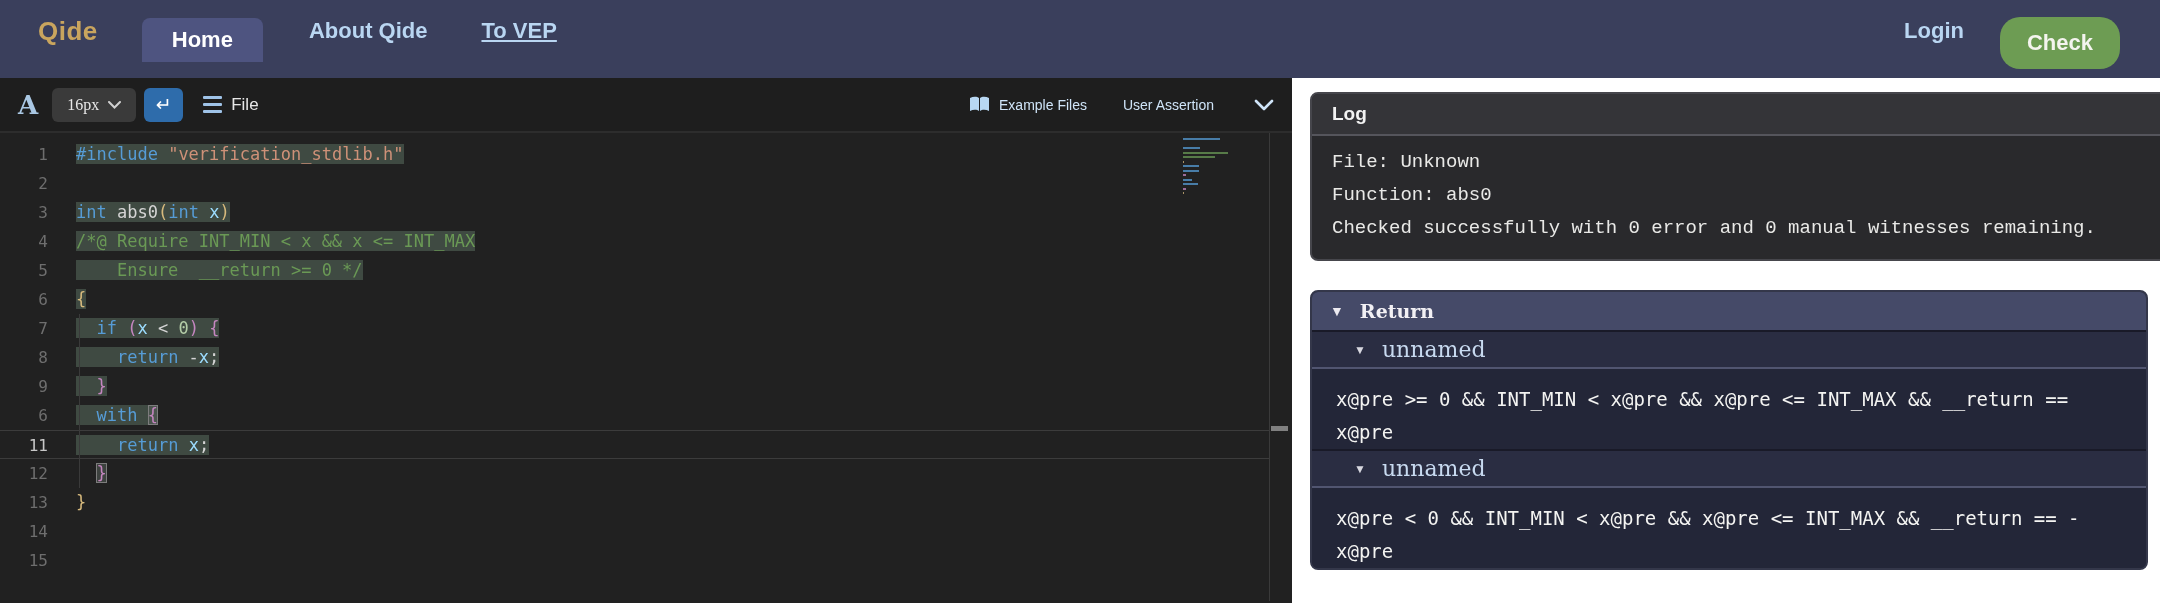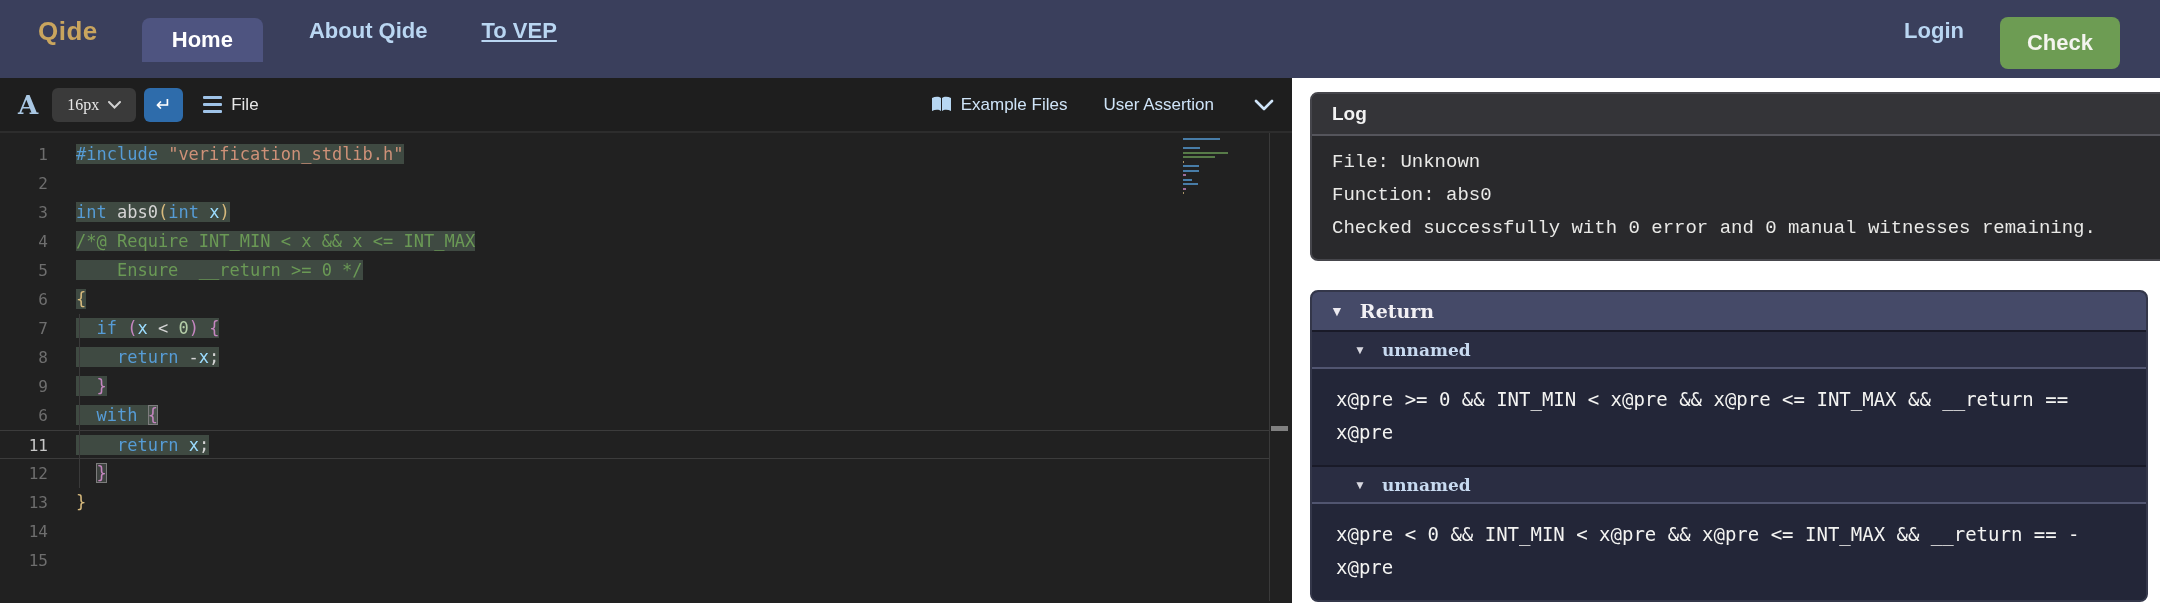--- a/index.html
+++ b/index.html
@@ -13,21 +13,21 @@
             padding:0 40px 16px 38px; }
   .brand { color:#c9a55e; font-size:26px; font-weight:bold; letter-spacing:0.5px; }
   .nav-item { color:#b9d6f2; font-size:22px; font-weight:bold; cursor:pointer; }
   .nav-item.home { margin-left:44px; align-self:flex-end; height:44px;
                    background:#4e5480; color:#ffffff; border-radius:8px 8px 0 0;
                    display:flex; align-items:center; padding:0 30px; }
   .nav-item.about { margin-left:46px; }
   .nav-item.tovep { margin-left:54px;text-decoration:underline; }
   .nav-spacer { flex:1; }
   .check-btn { margin-left:36px; background:#6d9c53; color:#f4f4ee;
-               font-size:22px; font-weight:bold; border:none; border-radius:8px;
+               font-size:22px; font-weight:bold; border:none; border-radius:20px;
                padding:13px 27px; cursor:pointer;margin-top:24px; }
 
   
   .left-pane { position:absolute; left:0; top:78px; width:1292px; height:525px;
                background:#212121; }
   .toolbar { height:55px; background:#1e1e1e; display:flex; align-items:center;
              padding:0 14px 0 18px; border-bottom:2px solid #2d2d2d; }
   .font-a { font-family:"DejaVu Serif", serif; font-weight:bold; font-size:26px;
             color:#aac8e4; margin-right:14px; }
   .size-select { width:84px; height:34px; background:#3a3a3a; border-radius:6px;
@@ -35,21 +35,21 @@
                  color:#e8e8e8; font-size:16px; cursor:pointer;font-family:Liberation Serif, serif; }
   .return-btn { width:39px; height:34px; margin-left:8px; background:#2e6cab;
                 border:none; border-radius:6px; color:#ffffff; font-size:19px;
                 display:flex; align-items:center; justify-content:center; cursor:pointer; }
   .file-menu { display:flex; align-items:center; gap:9px; margin-left:20px;
                color:#e6e6e6; font-size:17px; cursor:pointer; }
   .hamburger { display:flex; flex-direction:column; gap:4px; }
   .hamburger i { display:block; width:19px; height:3px; background:#9fc3e8; border-radius:1px; }
   .tb-right { margin-left:auto; display:flex; align-items:center; }
   .tb-link { display:flex; align-items:center; gap:9px; color:#cfe4f8;
-             font-size:17px; cursor:pointer; }
+             font-size:14px; cursor:pointer; }
   .ua { margin-left:36px;justify-content:center; }
   .ua-chevron { margin-left:40px; margin-right:4px; cursor:pointer; display:flex; }
 
   
   .editor { position:relative; height:468px; background:#212121;
             font-family:"DejaVu Sans Mono", monospace; font-size:17px; }
   .code-lines { padding-top:7px; }
   .code-row { display:flex; height:29px; line-height:29px; width:1269px; }
   .code-row.active { border-top:1px solid #3c3c3c; border-bottom:1px solid #3c3c3c; }
   .gutter { flex:0 0 62px; padding-right:14px; text-align:right;
@@ -91,23 +91,23 @@
                  background:#232638; }
   .return-header { height:38px; background:#454a68; display:flex; align-items:center;
                    padding-left:18px; gap:16px; cursor:pointer; }
   .return-header .tri { color:#eceaf0; font-size:14px; }
   .return-header .lbl { font-family:"DejaVu Serif", serif; font-weight:bold;
                         font-size:19px; color:#f2f0f4; }
   .group-row { height:37px; background:#2a2d42; border-top:2px solid #191a28;
                display:flex; align-items:center; padding-left:42px; gap:16px;
                cursor:pointer; }
   .group-row .tri { color:#d8d8e0; font-size:12px; }
-  .group-row .lbl { font-family:"DejaVu Serif", serif; font-size:17px; color:#c8daf0;font-weight:bold; }
+  .group-row .lbl { font-family:"DejaVu Serif", serif; font-size:22px; color:#c8daf0; }
   .group-body { background:#232638; border-top:2px solid #515570;
-                padding:14px 20px 16px 24px; }
+                padding:14px 20px 0 24px; }
   .cond { display:block; width:65ch; word-break:break-all;
           font-family:"DejaVu Sans Mono", monospace; font-size:19px;
           color:#f4f4f2; line-height:33px; }
 </style>
 </head>
 <body>
 
 <div class="navbar">
   <div class="brand">Qide</div>
   <div class="nav-item home">Home</div>

